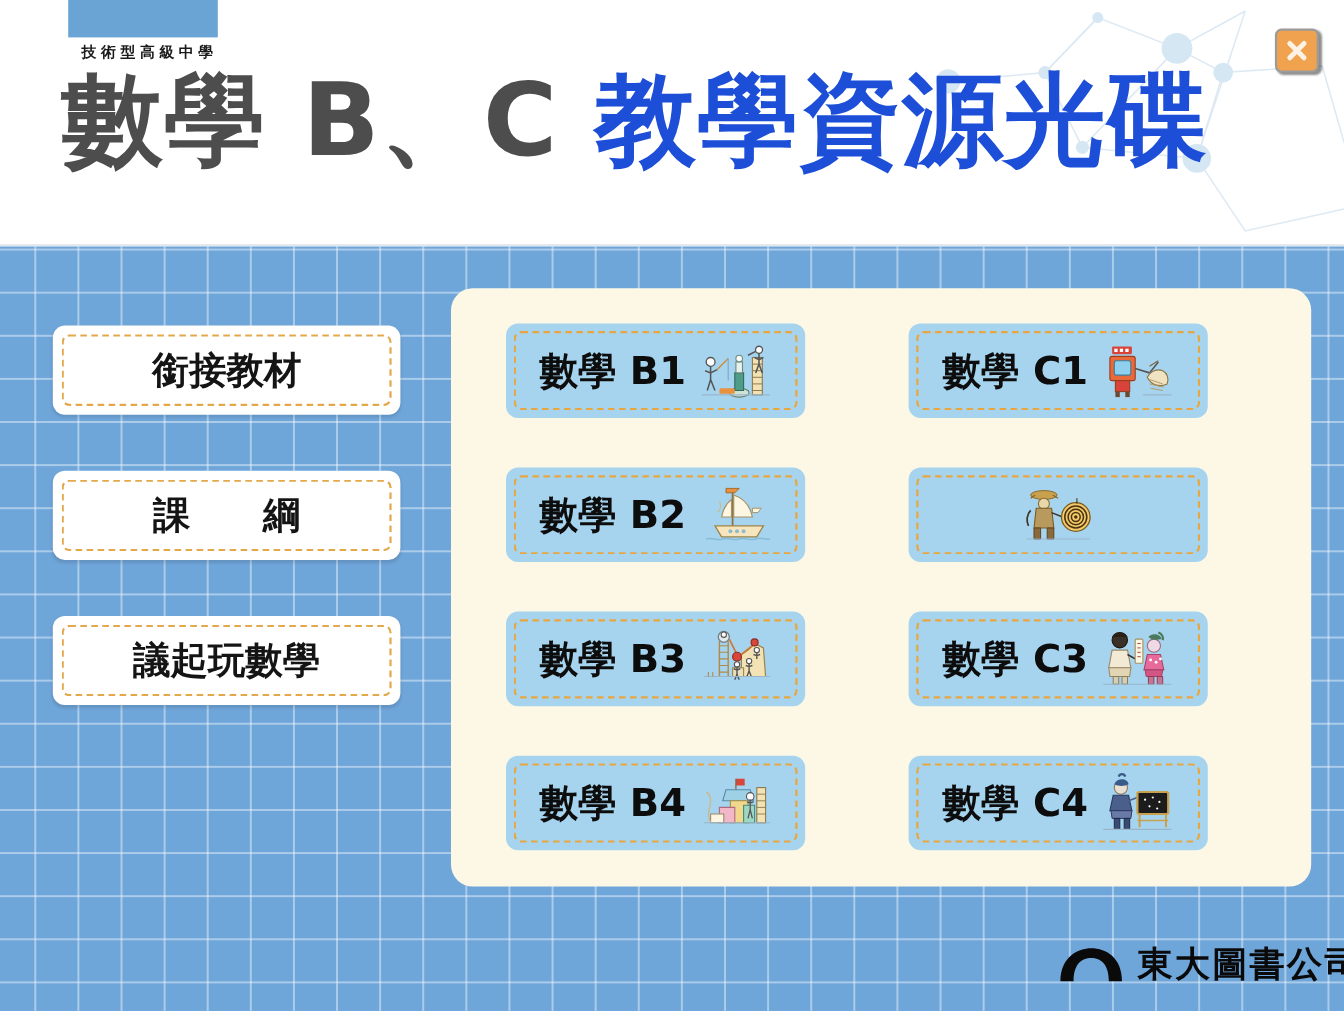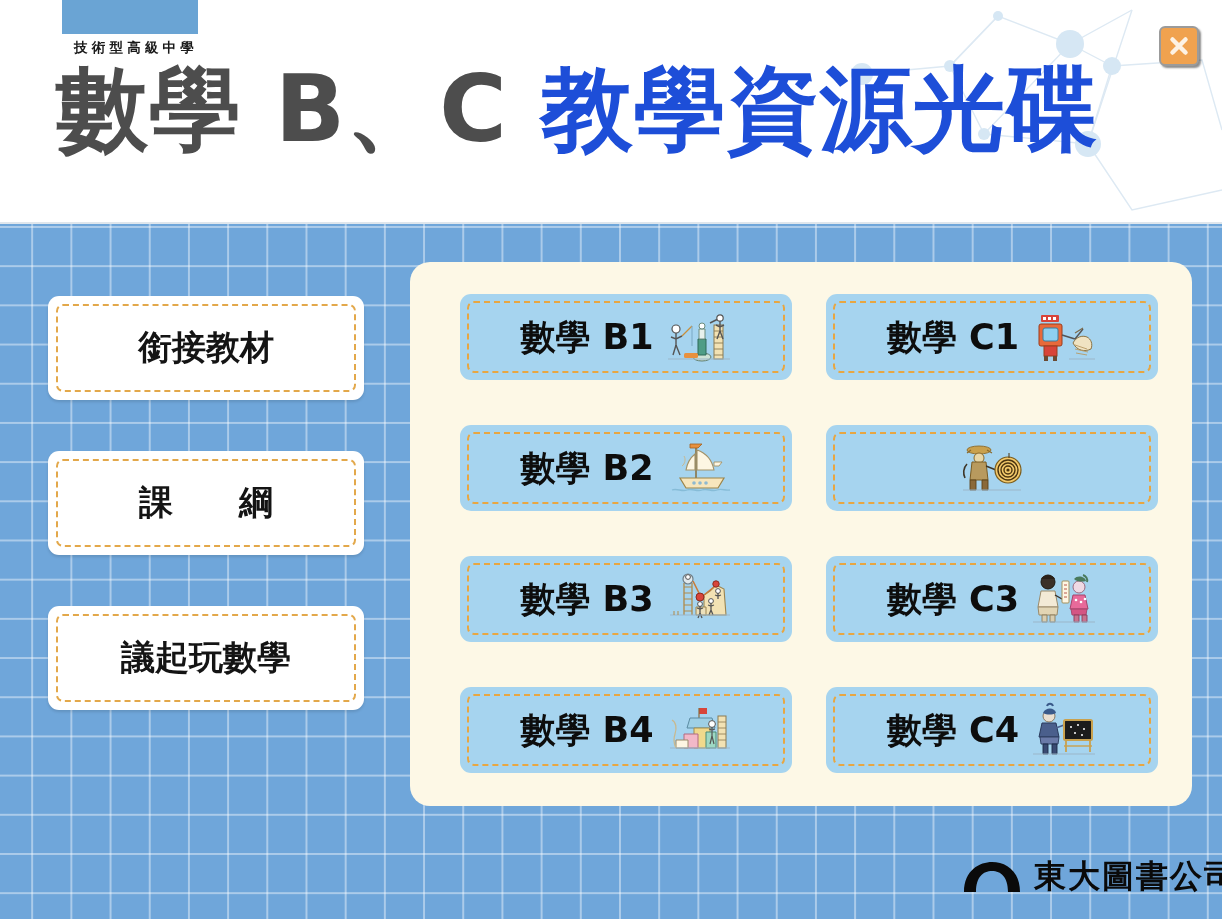--- a/index.html
+++ b/index.html
@@ -70,21 +70,21 @@
     box-shadow: 2px 2px 2px rgba(0,0,0,0.45);
     display: flex; align-items: center; justify-content: center;
     cursor: pointer;
   }
   .close-btn svg { display: block; }
 
   
   .sidebar { position: absolute; left: 48px; top: 296px; width: 316px; }
   .side-btn {
     position: relative;
-    width: 316px; height: 104px;
+    width: 316px; height: 81px;
     background: #ffffff;
     border-radius: 11px;
     margin-bottom: 51px;
     box-shadow: 0 2px 3px rgba(0,0,0,0.12);
     display: flex; align-items: center; justify-content: center;
     cursor: pointer;
   }
   .side-btn::after {
     content: ""; position: absolute;
     left: 8px; top: 8px; right: 8px; bottom: 8px;
@@ -111,21 +111,21 @@
     position: absolute; left: 50px; top: 32px;
     width: 682px; height: 480px;
     display: grid;
     grid-template-columns: 316px 316px;
     grid-template-rows: repeat(4, 86px);
     column-gap: 50px;
     row-gap: 45px;
   }
   .course-btn {
     position: relative;
-    width: 332px; height: 86px;
+    width: 272px; height: 86px;
     background: #a6d4ef;
     border-radius: 11px;
     display: flex; align-items: center; justify-content: center;
     cursor: pointer;
   }
   .course-btn::after {
     content: ""; position: absolute;
     left: 7px; top: 7px; right: 7px; bottom: 7px;
     border: 2.5px dashed #e8a641;
     border-radius: 7px;

